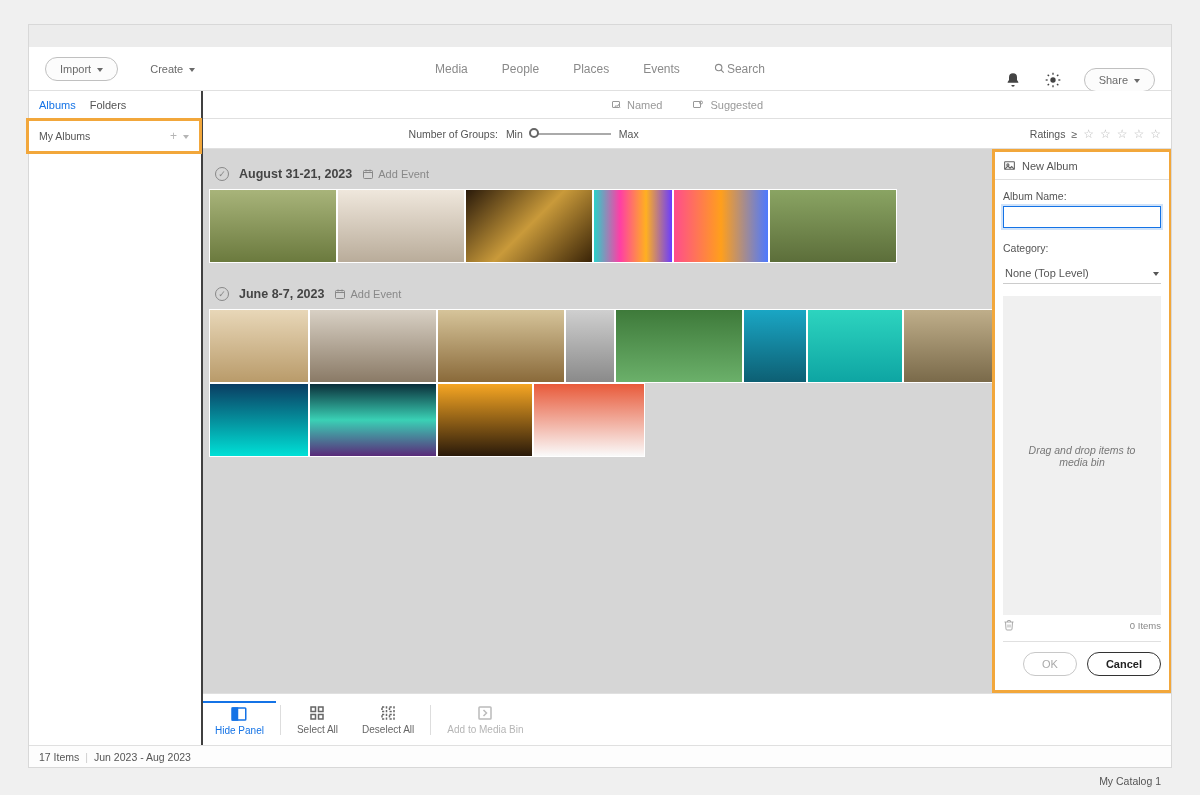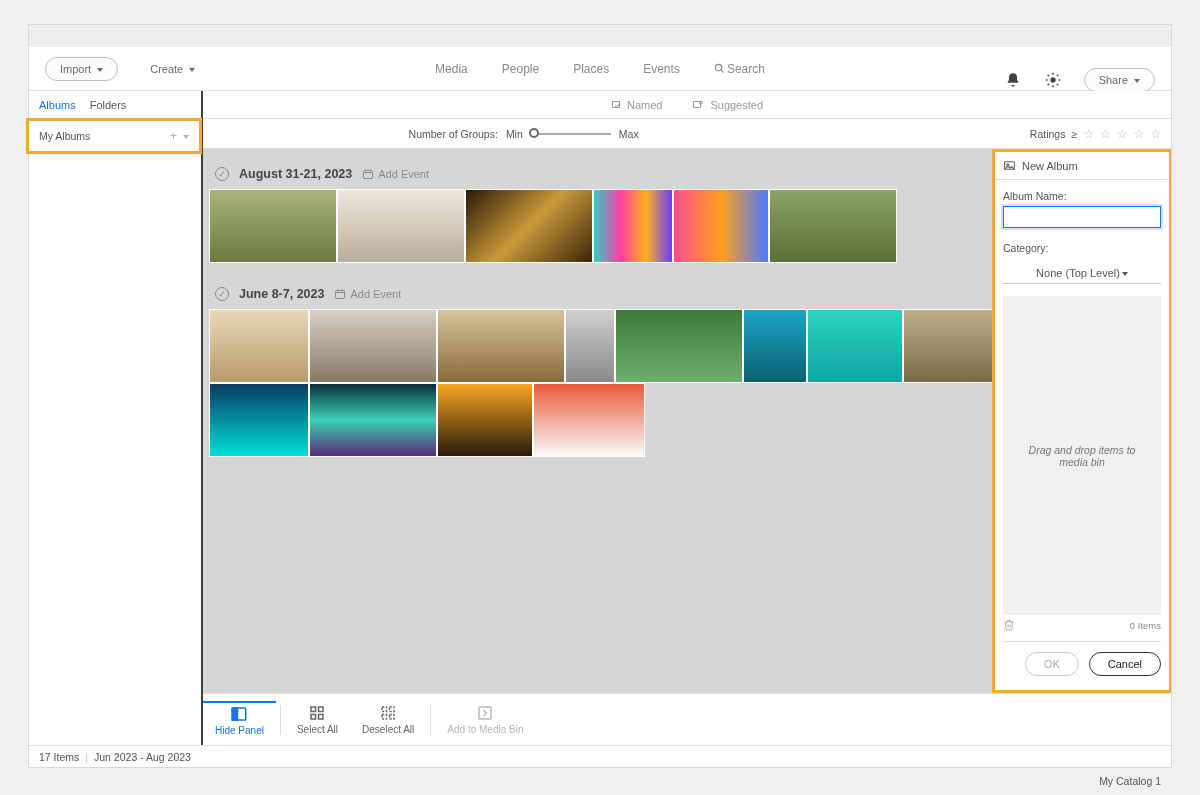--- a/index.html
+++ b/index.html
@@ -44,21 +44,21 @@
 .rp-header { height: 28px; display: flex; align-items: center; gap: 6px; padding: 4px 8px; font-size: 11px; color: #555; border-bottom: 1px solid #e0e0e0; }
 .rp-body { padding: 10px 8px; font-size: 11px; color: #555; display: flex; flex-direction: column; flex: 1; }
 .rp-body label { font-size: 10.5px; margin-bottom: 4px; }
 .txt-input { width: 100%; height: 22px; border: 1px solid #1473e6; outline: 2px solid rgba(20,115,230,.2); padding: 0 4px; font-size: 11px;}
 .sel { width: 100%; height: 22px; border: none; border-bottom: 1px solid #ccc; font-size: 11px; margin-top: 4px; background:#fff; cursor:pointer;}
 .drop-zone { flex: 1; min-height: 300px; background: #f0f0f0; margin-top: 12px; display: flex; align-items: center; justify-content: center; text-align: center; font-size: 10.5px; font-style: italic; color: #777; padding: 0 20px;}
 .rp-foot1 { display: flex; justify-content: space-between; align-items: center; font-size: 9.5px; color: #888; padding: 4px 0 10px 0;}
 .rp-foot2 { display: flex; justify-content: flex-end; gap: 10px; border-top: 1px solid #e0e0e0; padding: 10px 0 4px 0;}
 .btn-round { border-radius: 14px; padding: 5px 18px; font-size: 11px; cursor: pointer; }
 .btn-ok { border: 1px solid #c8c8c8; color: #aaa; background: #fff;}
-.btn-cancel { border: 1.5px solid #333; color: #222; background: #fff; font-weight: 400;}
+.btn-cancel { border: 1.5px solid #333; color: #222; background: #fff; font-weight: 700;}
 .chev::after { content: ""; display: inline-block; border-left: 3px solid transparent; border-right: 3px solid transparent; border-top: 4px solid currentColor; margin-left: 2px; vertical-align: middle;}
 .muted { color: #b5b5b5; }
 svg { display: block; }
 </style>
 </head>
 <body>
 
 <div class="app">
   <div class="titlebar"></div>
 
@@ -227,21 +227,21 @@
                 <rect x="3" y="5" width="18" height="14" rx="1"></rect>
                 <circle cx="9" cy="11" r="2"></circle>
                 <path d="M3 19l6-6 4 4 3-3 5 5"></path>
               </svg>
             <span>New Album</span>
           </div>
           <div class="rp-body">
             <label>Album Name:</label>
             <input class="txt-input" type="text" value="" style="">
             <label style="margin-top:14px;">Category:</label>
-            <div class="sel" style="display:flex;align-items:center;justify-content:center;padding:0 2px;">
+            <div class="sel" style="display:flex;align-items:center;justify-content:space-between;padding:0 2px;">
               <span>None (Top Level)</span>
               <span class="chev"></span>
             </div>
             <div class="drop-zone">
                 <span>Drag and drop items to media bin</span>
               </div>
             <div class="rp-foot1">
               <span style="cursor:pointer;">
                   <svg width="12" height="12" viewBox="0 0 24 24" fill="none" stroke="#aaa" stroke-width="2">
                     <polyline points="3 6 5 6 21 6"></polyline>

